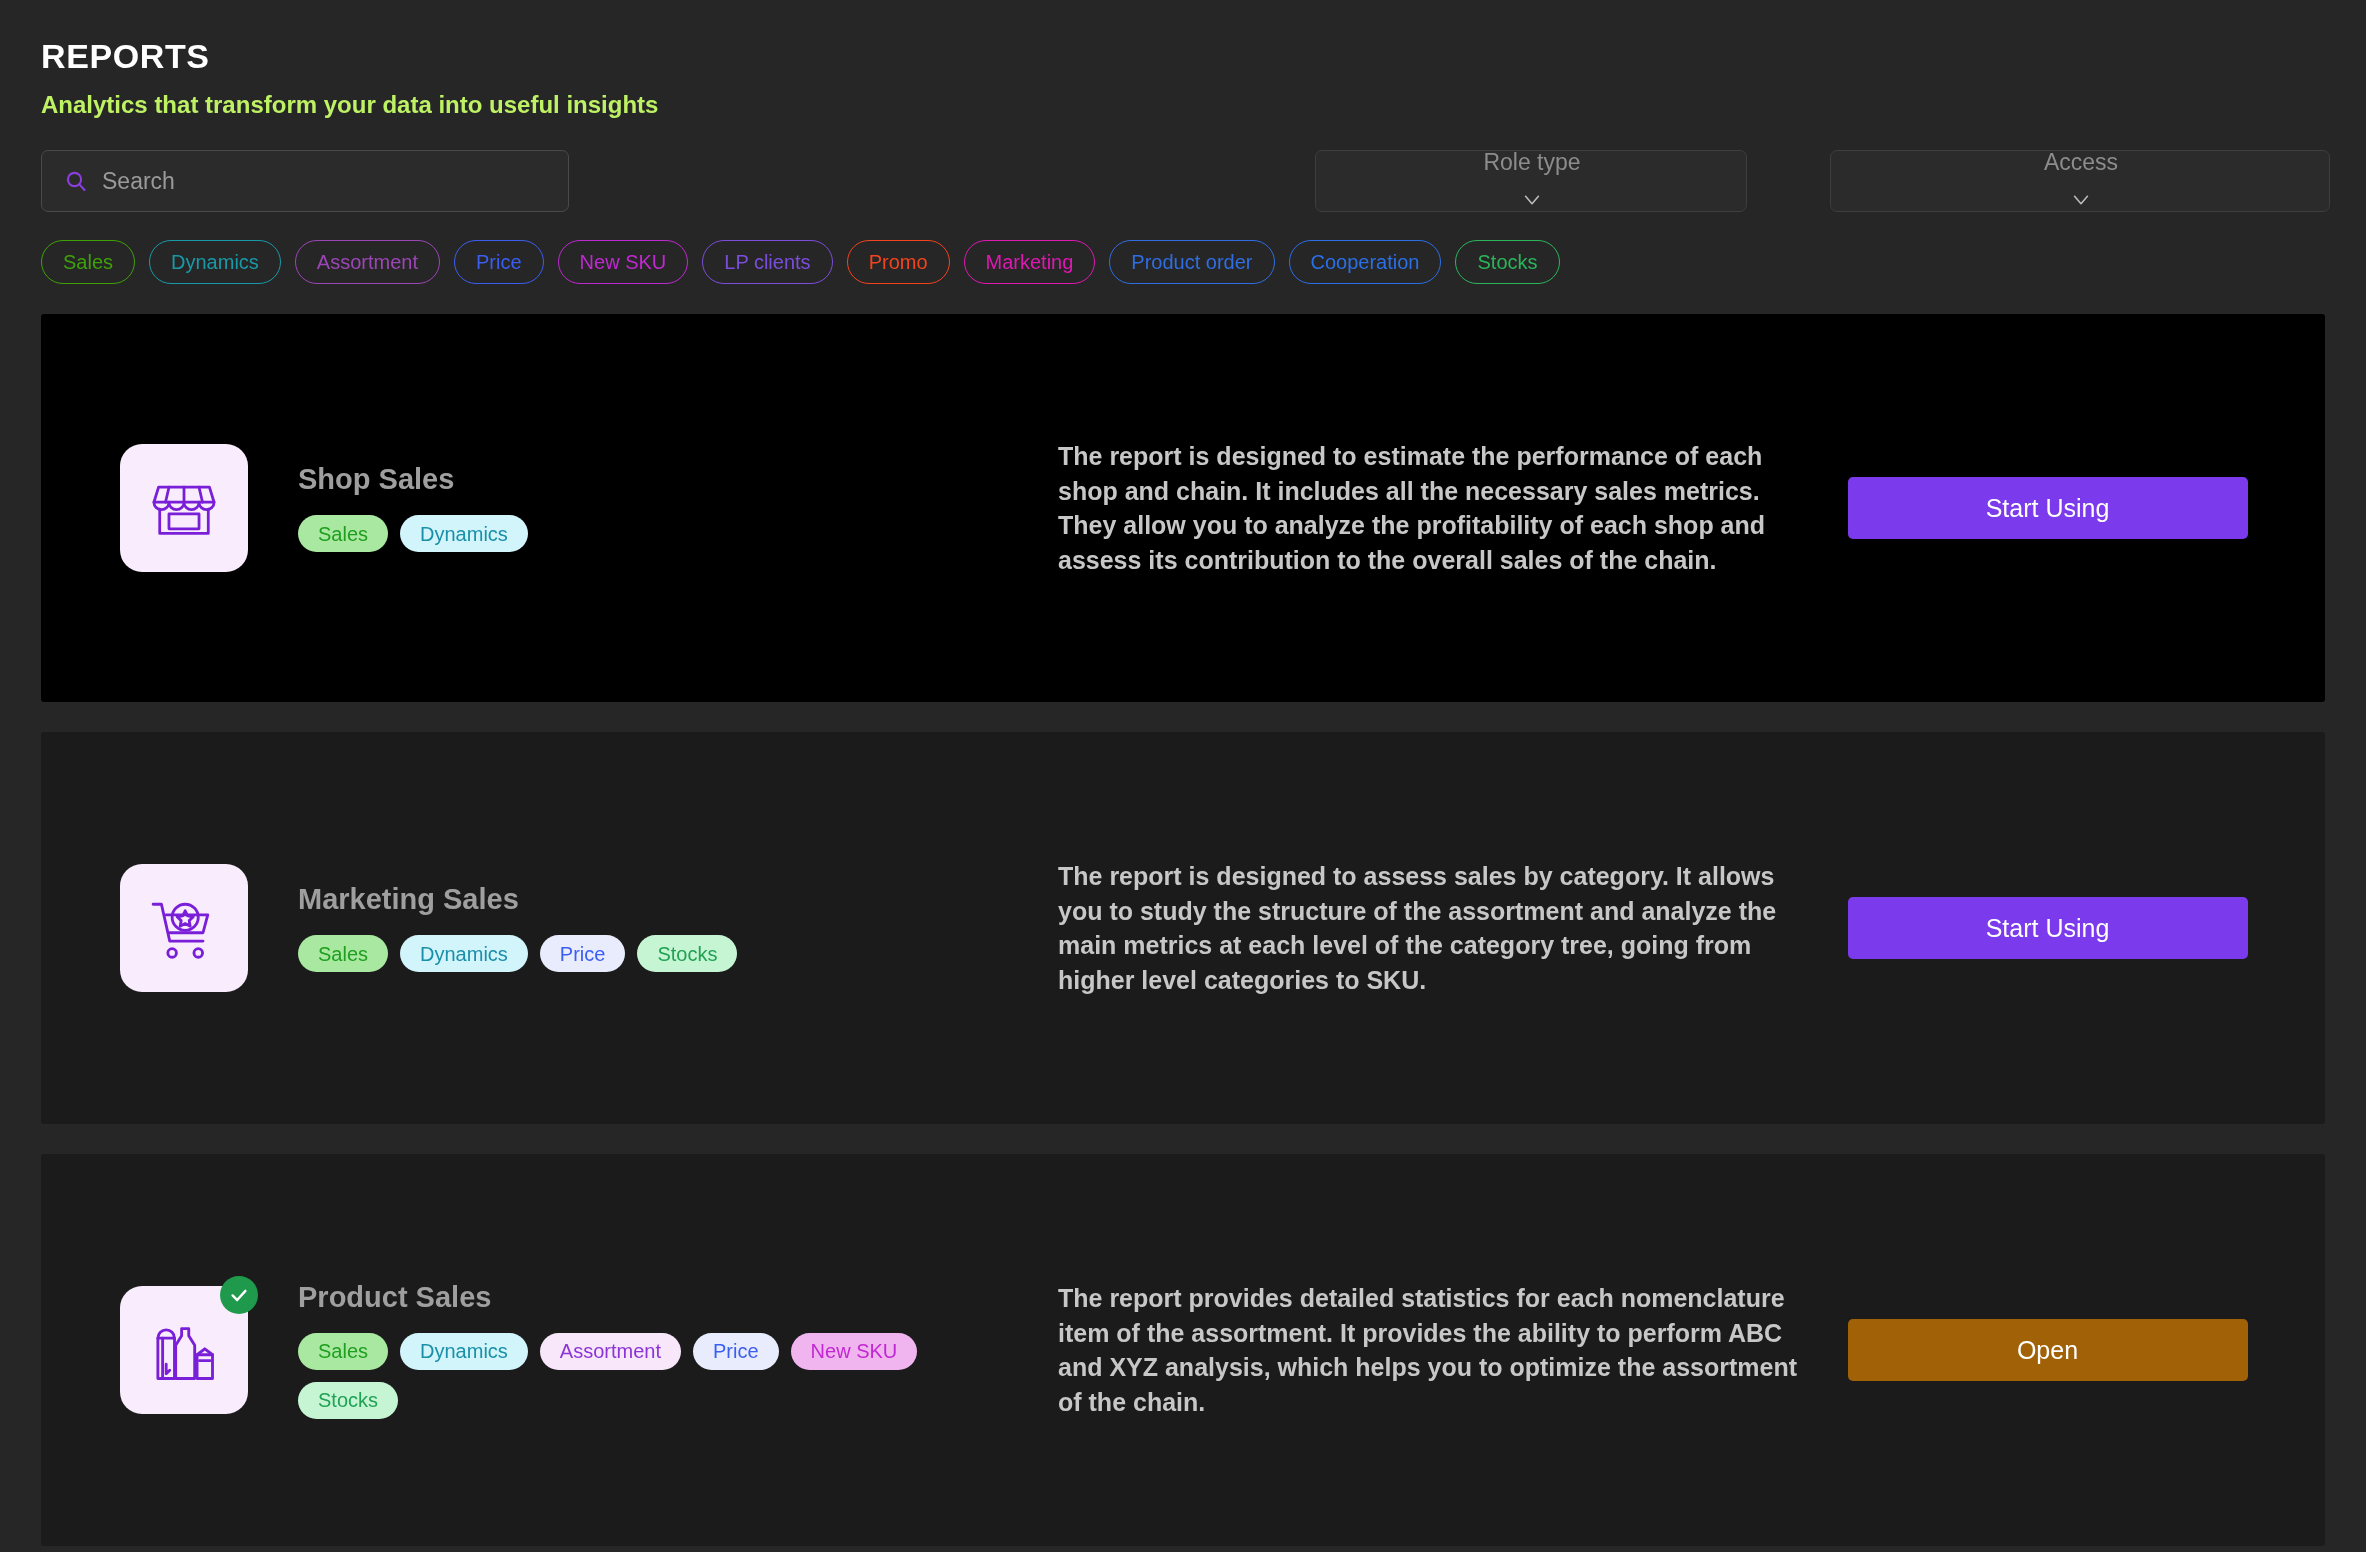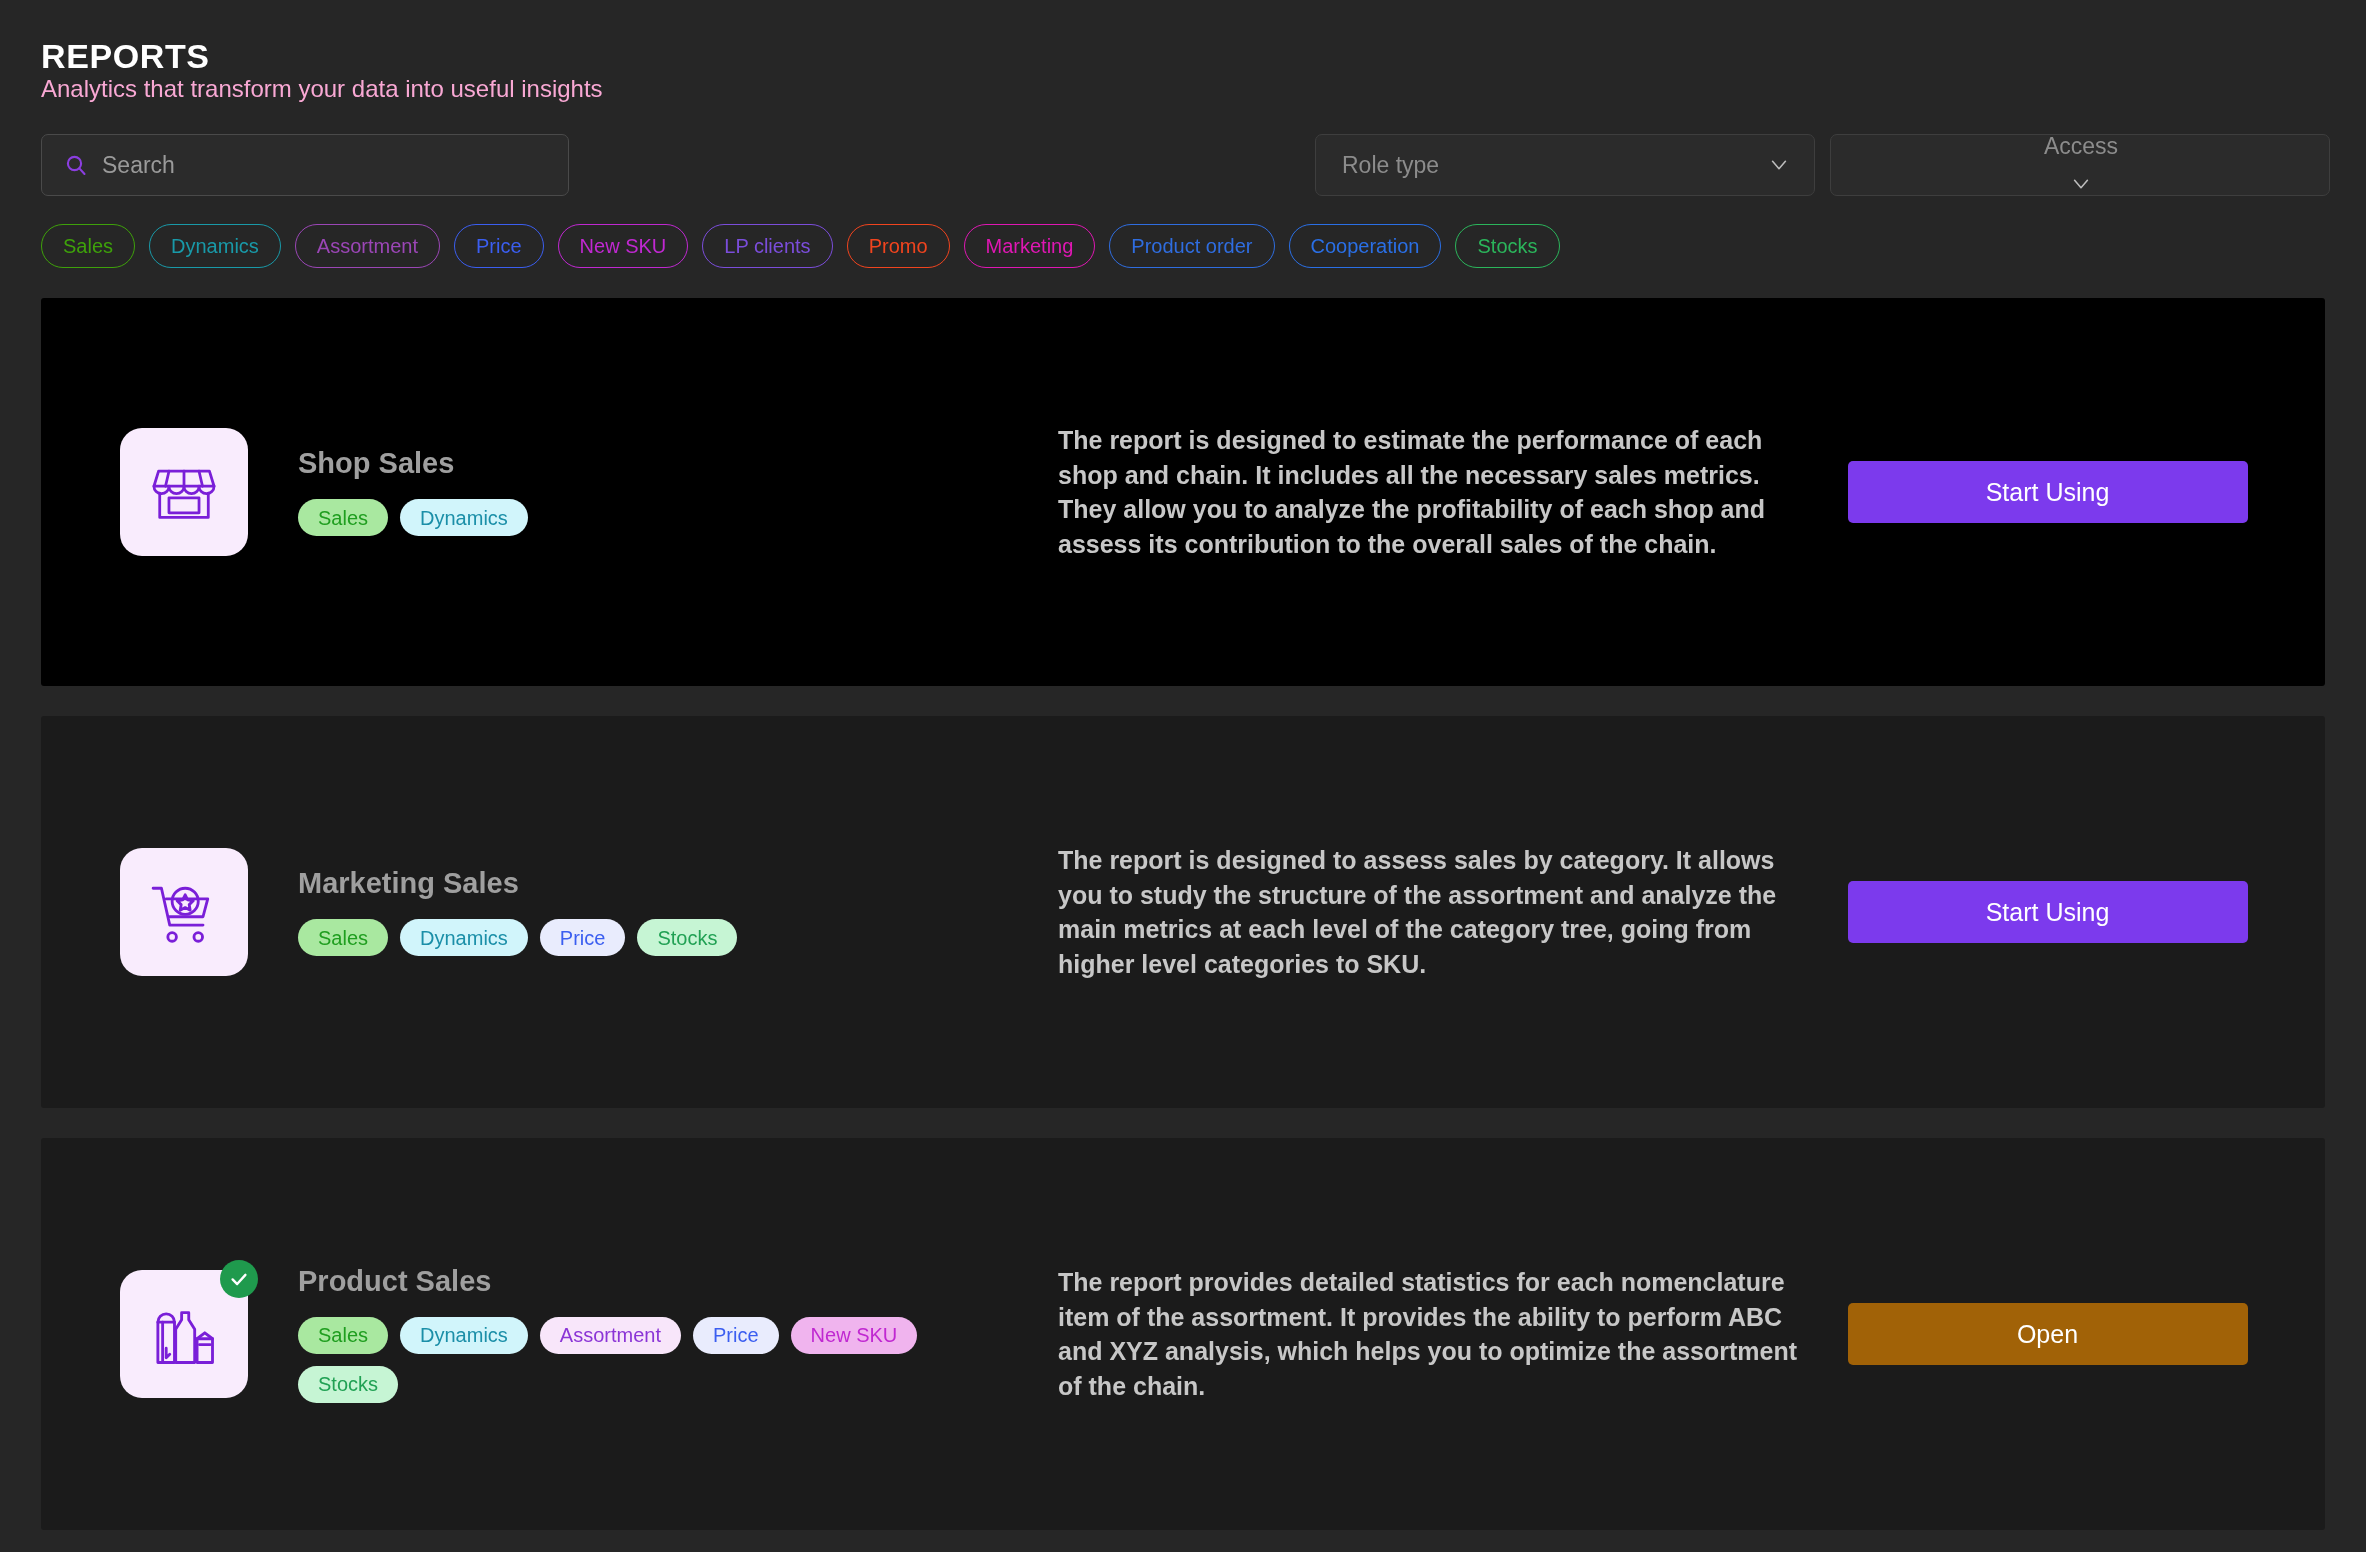--- a/index.html
+++ b/index.html
@@ -26,23 +26,24 @@
 
   .page-title {
     font-size: 34px;
     font-weight: bold;
     letter-spacing: 0.6px;
     color: #ffffff;
     line-height: 1.1;
   }
 
   .page-subtitle {
+    margin-top: 16px;
     font-size: 24px;
-    color: #f9a8d4;
-    font-weight: 400;
+    color: #bef264;
+    font-weight: 700;
     line-height: 1.2;
   }
 
   
   .controls {
     position: relative;
     margin-top: 30px;
     height: 62px;
     padding-left: 41px;
     padding-right: 41px;
@@ -74,21 +75,21 @@
     top: 0;
     height: 62px;
     border: 1px solid #3e3e3e;
     border-radius: 7px;
     background: #2b2b2b;
     display: flex;
     align-items: center;
     justify-content: space-between;
     padding: 0 24px 0 26px;
   }
-  .select-role  { left: 1315px; width: 500px; }
+  .select-role  { left: 1315px; width: 432px; flex-direction: column; }
   .select-access{ left: 1830px; width: 500px; flex-direction: column; }
   .select-text {
     font-size: 23px;
     color: #8c8c8c;
     line-height: 1;
   }
   .chev { width: 22px; height: 22px; display:block; }
 
   
   .chips {

